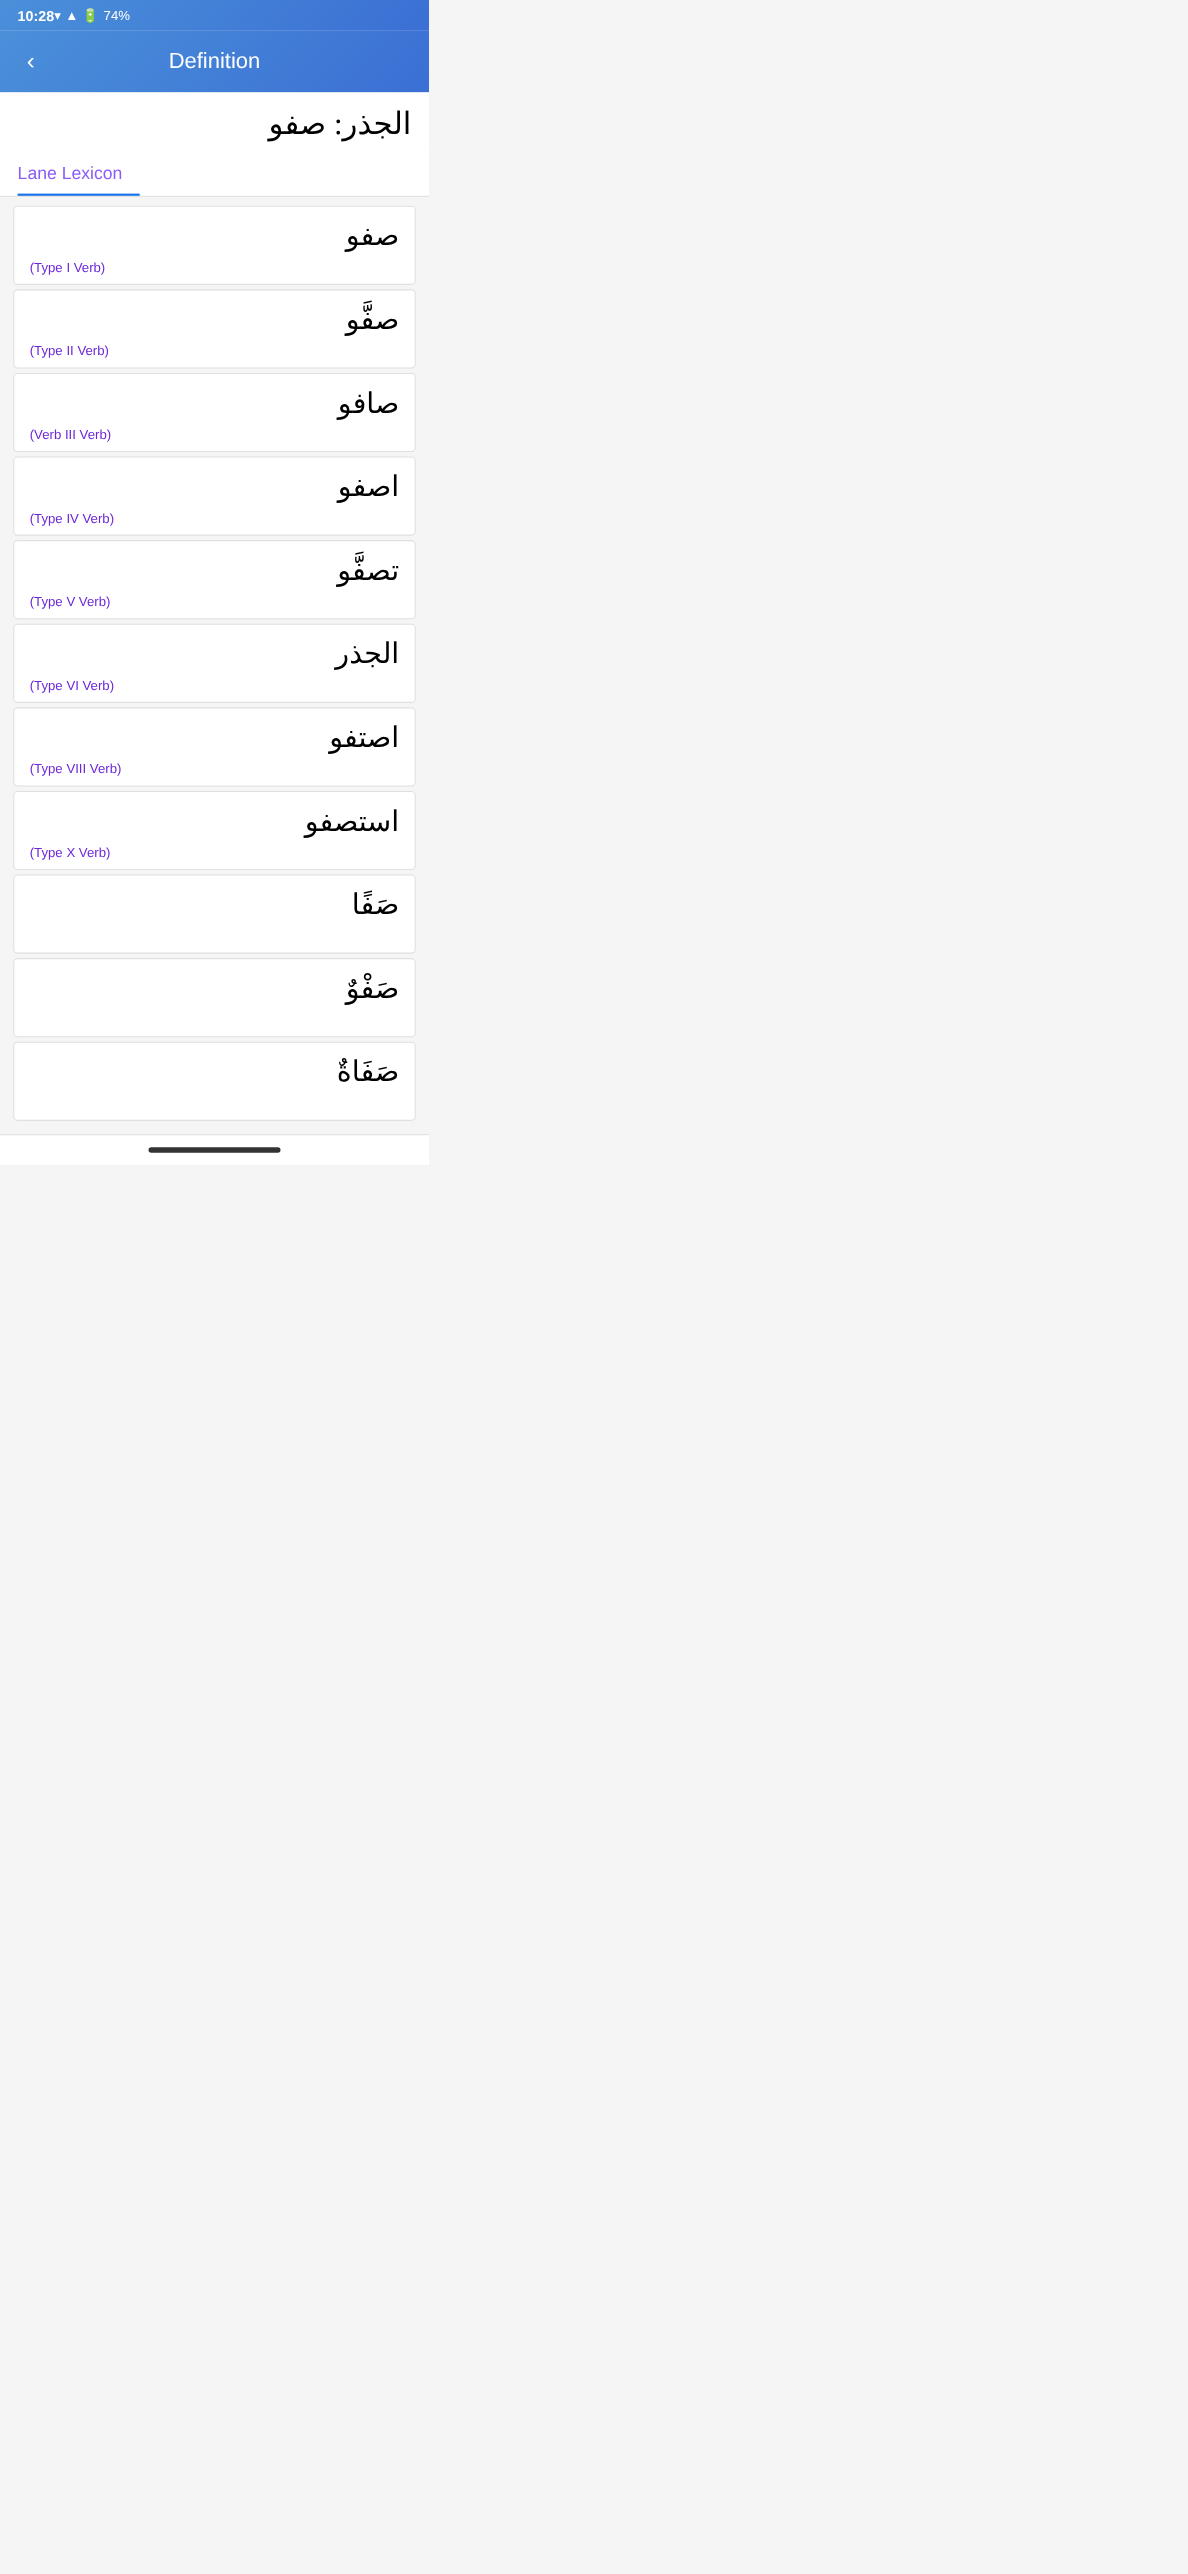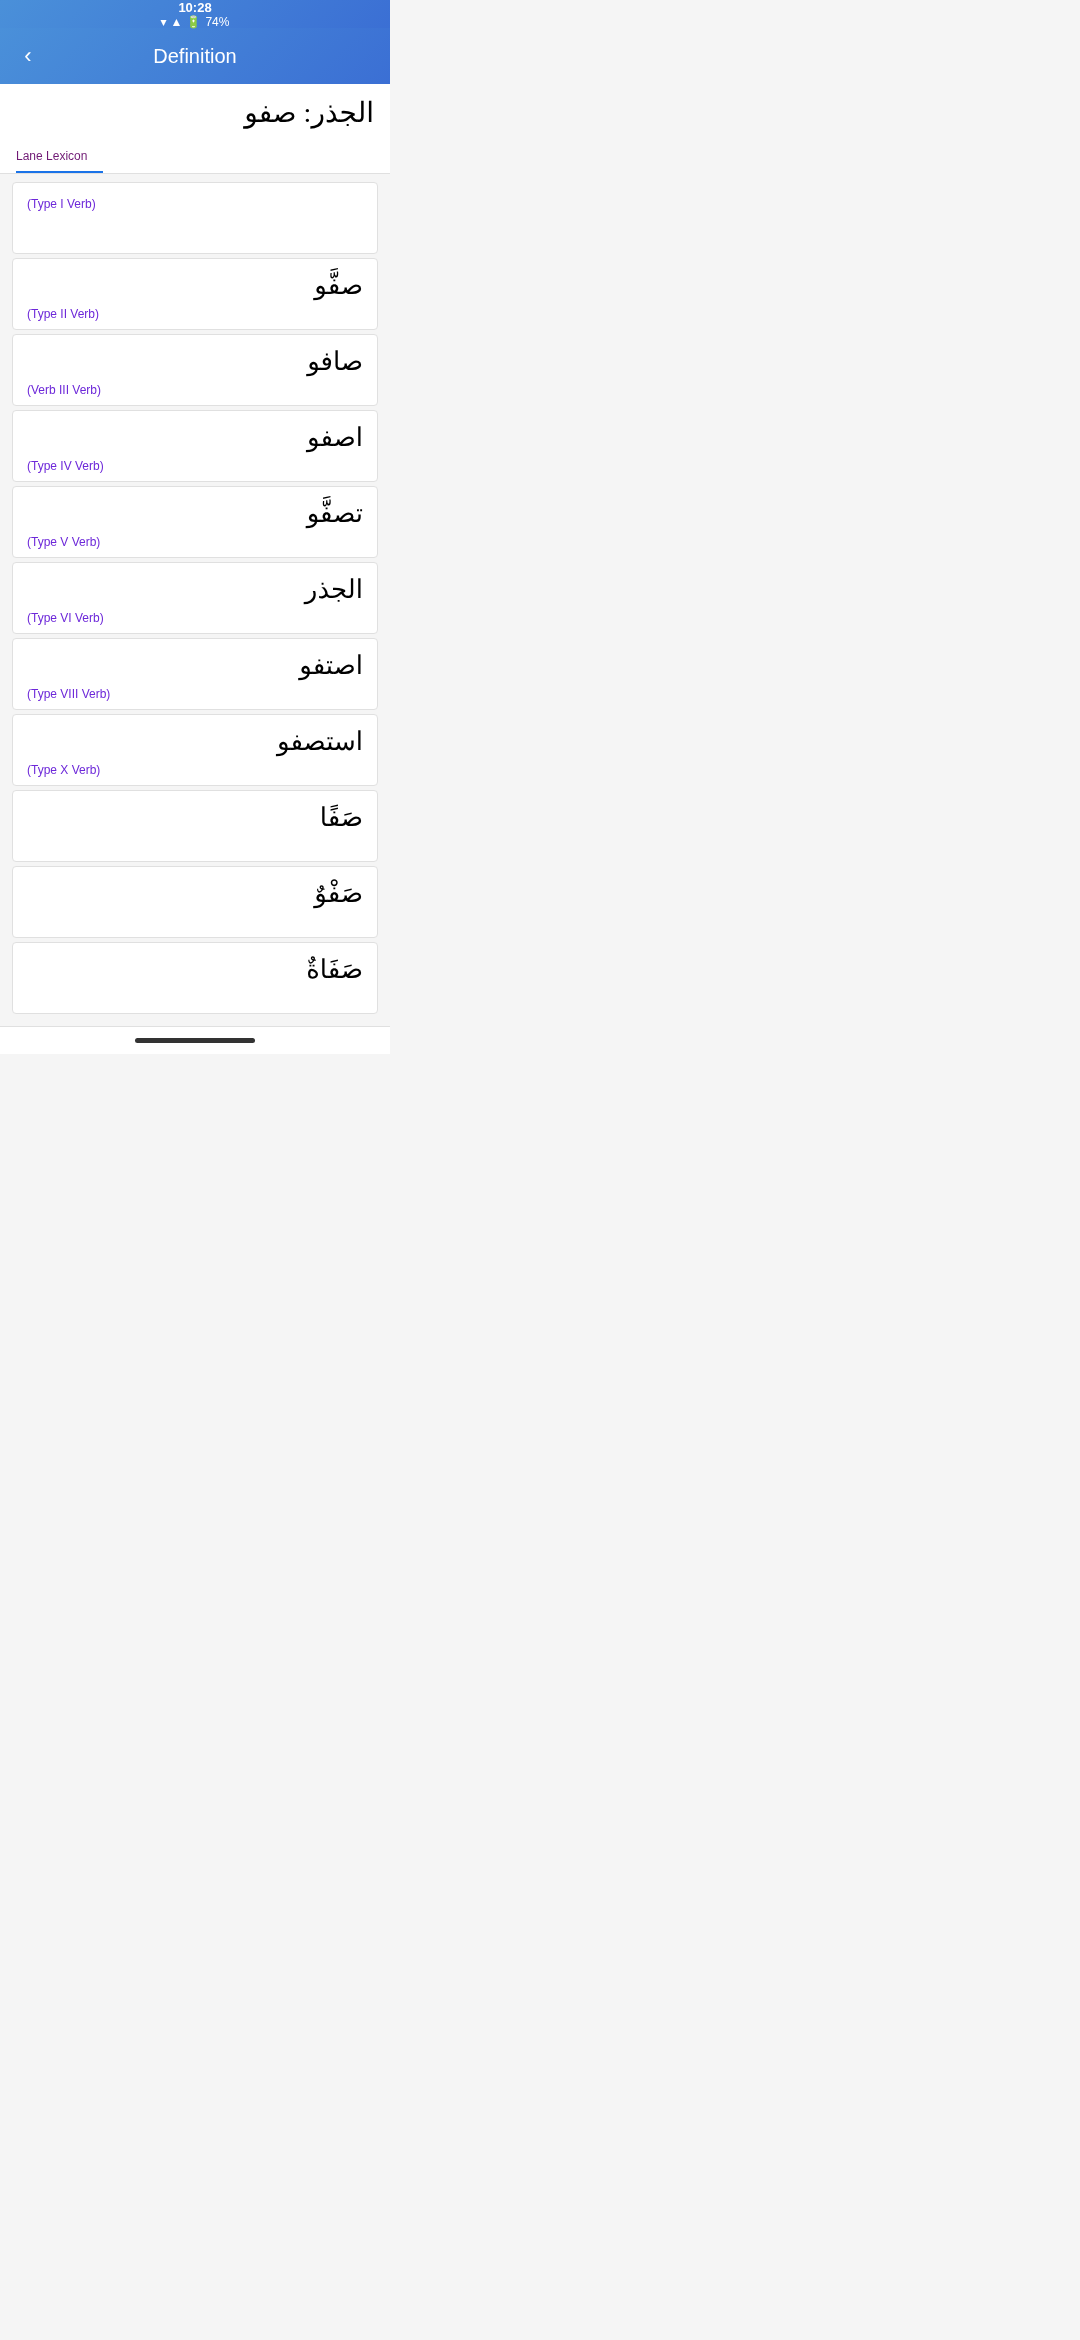--- a/index.html
+++ b/index.html
@@ -16,26 +16,24 @@
       font-family: 'Segoe UI', Arial, sans-serif;
       overflow-x: hidden;
     }
 
     
     .status-bar {
       background: linear-gradient(135deg, #4a90d9 0%, #3b6fd4 100%);
       height: 28px;
       display: flex;
       align-items: center;
-      justify-content: space-between;
       padding: 0 16px;
       color: white;
       font-size: 13px;
       font-weight: 500;
-      flex-direction: column;
     }
 
     .status-time {
       font-weight: 600;
     }
 
     .status-icons {
       display: flex;
       align-items: center;
       gap: 4px;
@@ -94,23 +92,23 @@
     
     .tab-bar {
       background: white;
       border-bottom: 1px solid #e0e0e0;
       padding: 0 16px;
       display: flex;
     }
 
     .tab-item {
       padding: 12px 16px 8px 0;
-      font-size: 12px;
+      font-size: 16px;
       font-weight: 500;
-      color: #701a75;
+      color: #8b5cf6;
       border-bottom: 2px solid #1a73e8;
       cursor: pointer;
     }
 
     
     .content {
       padding: 8px 12px;
       background: #f5f5f5;
     }
 
@@ -185,20 +183,21 @@
 <div class="root-word-header">
   <span class="root-word-text">الجذر: صفو</span>
 </div>
 
 <div class="tab-bar">
   <div class="tab-item">Lane Lexicon</div>
 </div>
 
 <div class="content">
 <div class="word-card">
+      <div class="word-arabic">صفو</div>
       <div class="word-type">(Type I Verb)</div>
     </div>
     <div class="word-card">
       <div class="word-arabic">صفَّو</div>
       <div class="word-type">(Type II Verb)</div>
     </div>
     <div class="word-card">
       <div class="word-arabic">صافو</div>
       <div class="word-type">(Verb III Verb)</div>
     </div>

